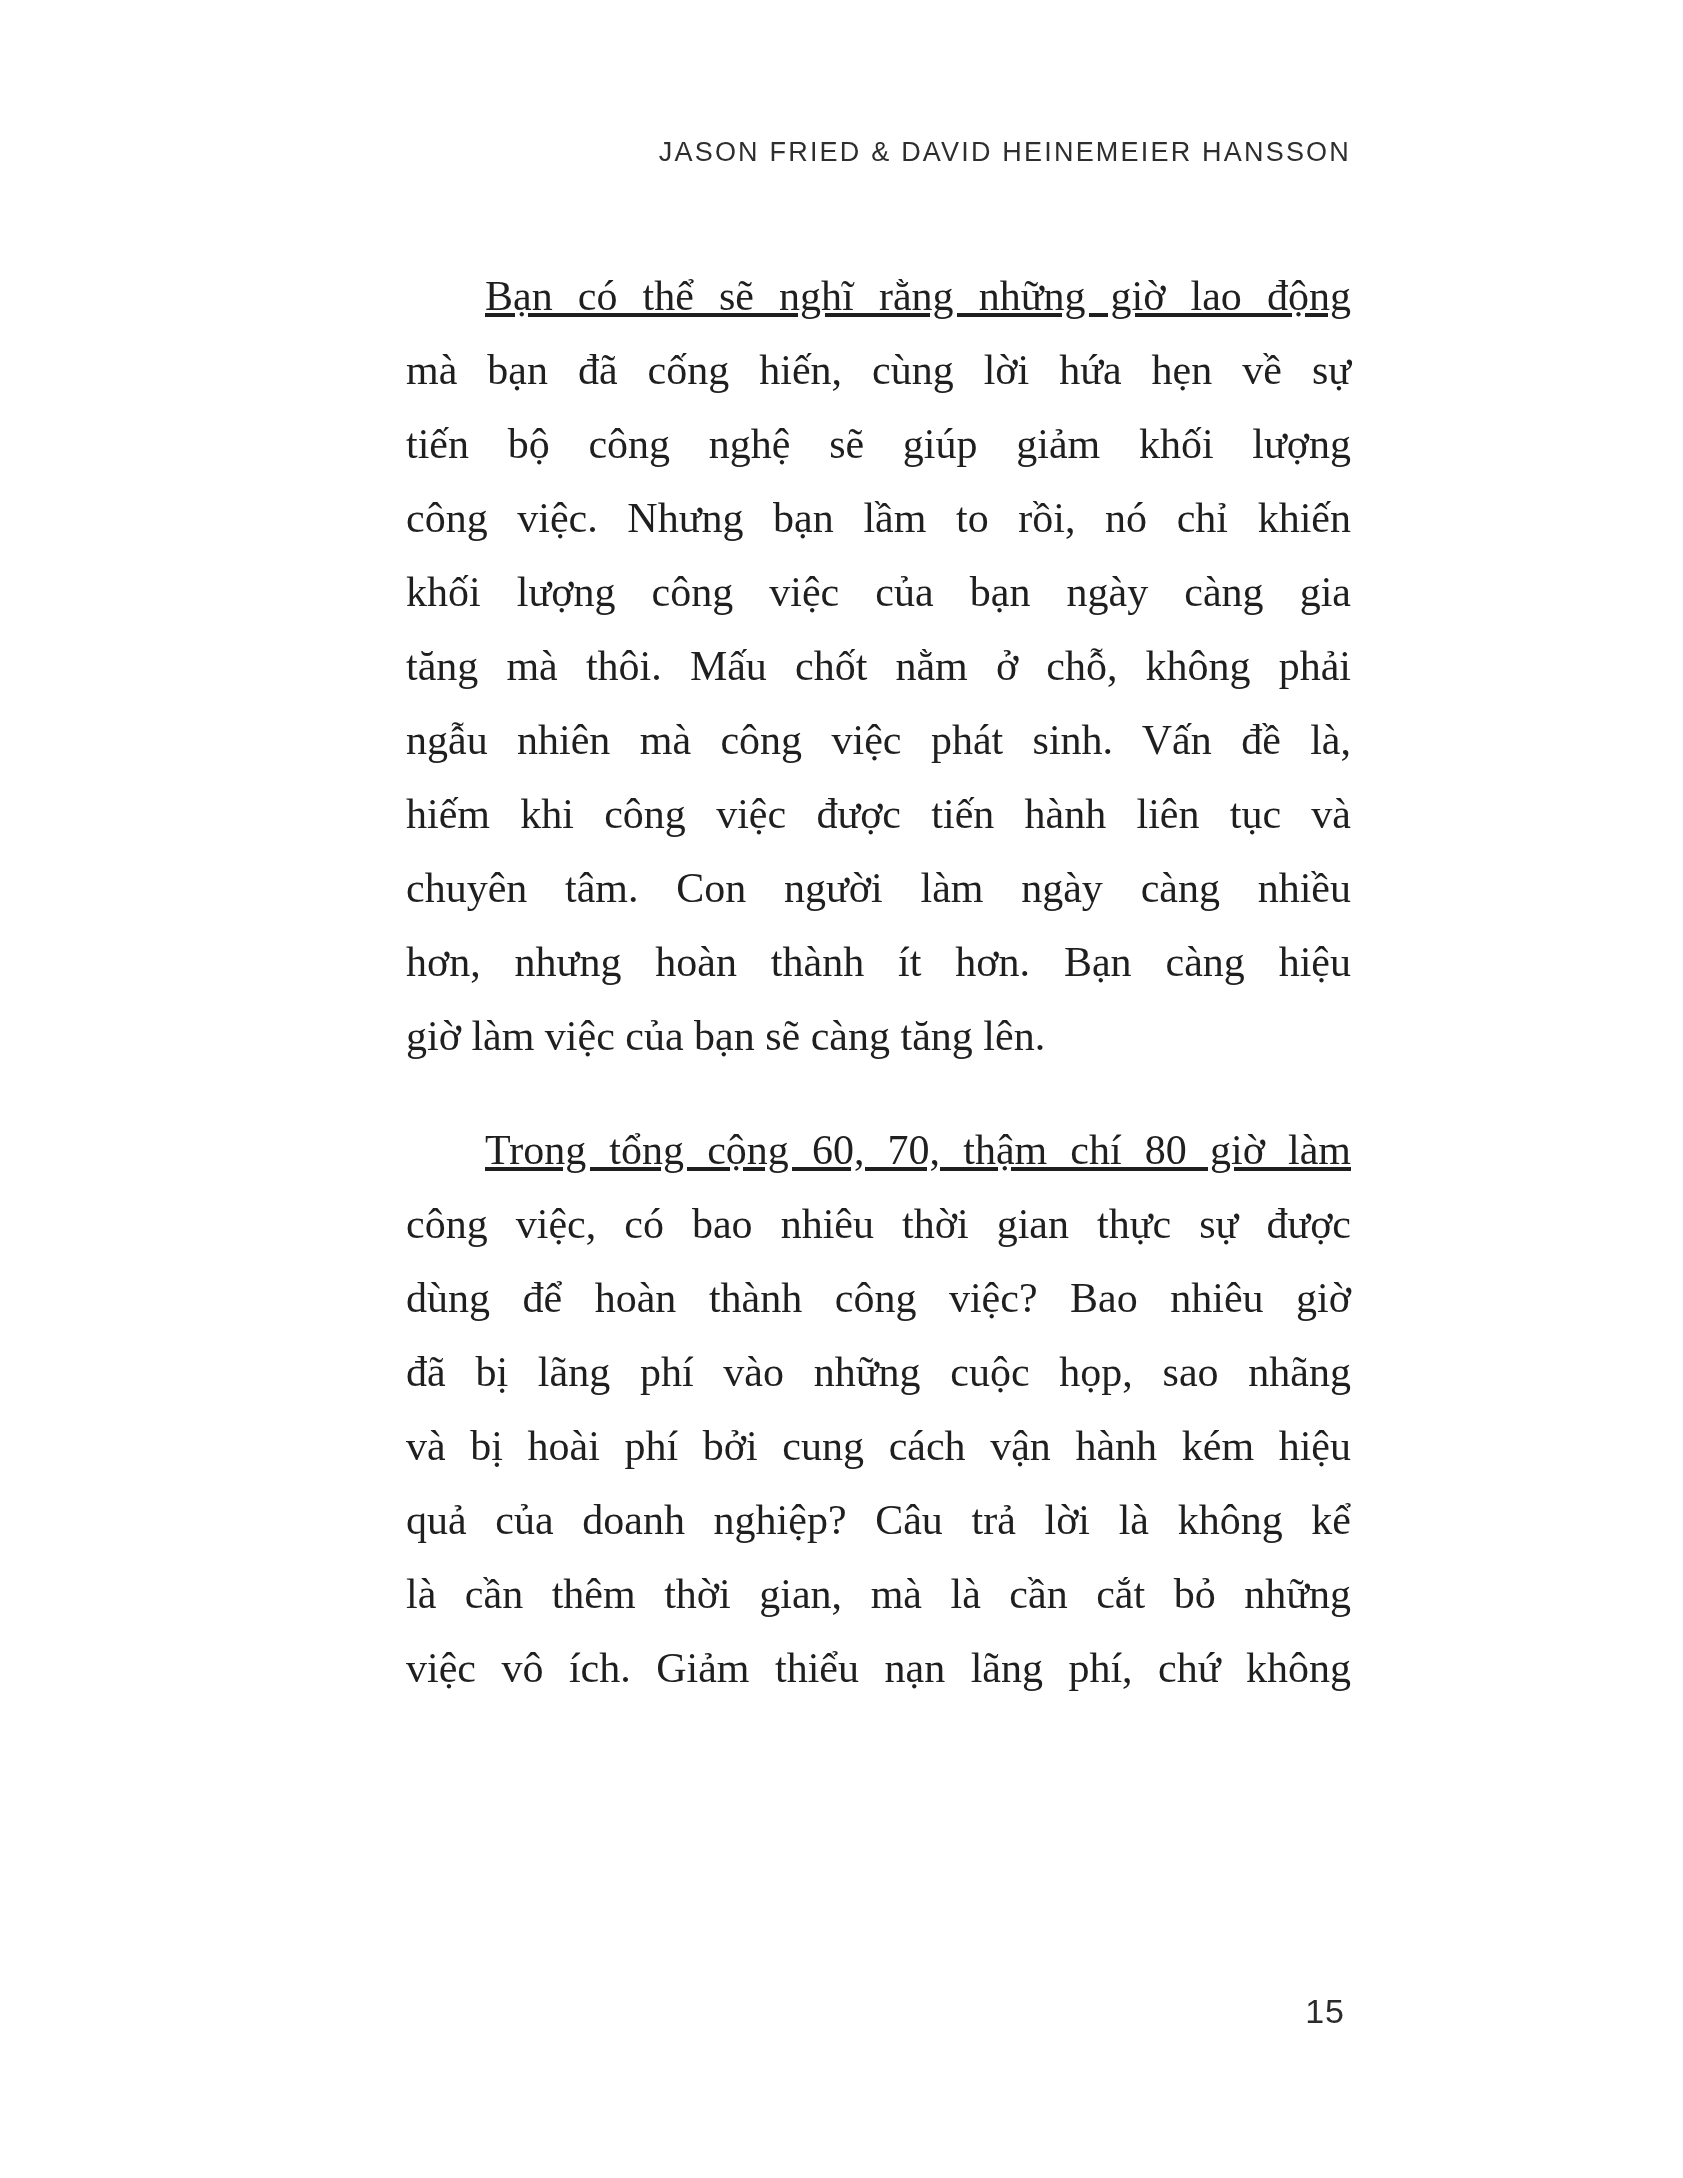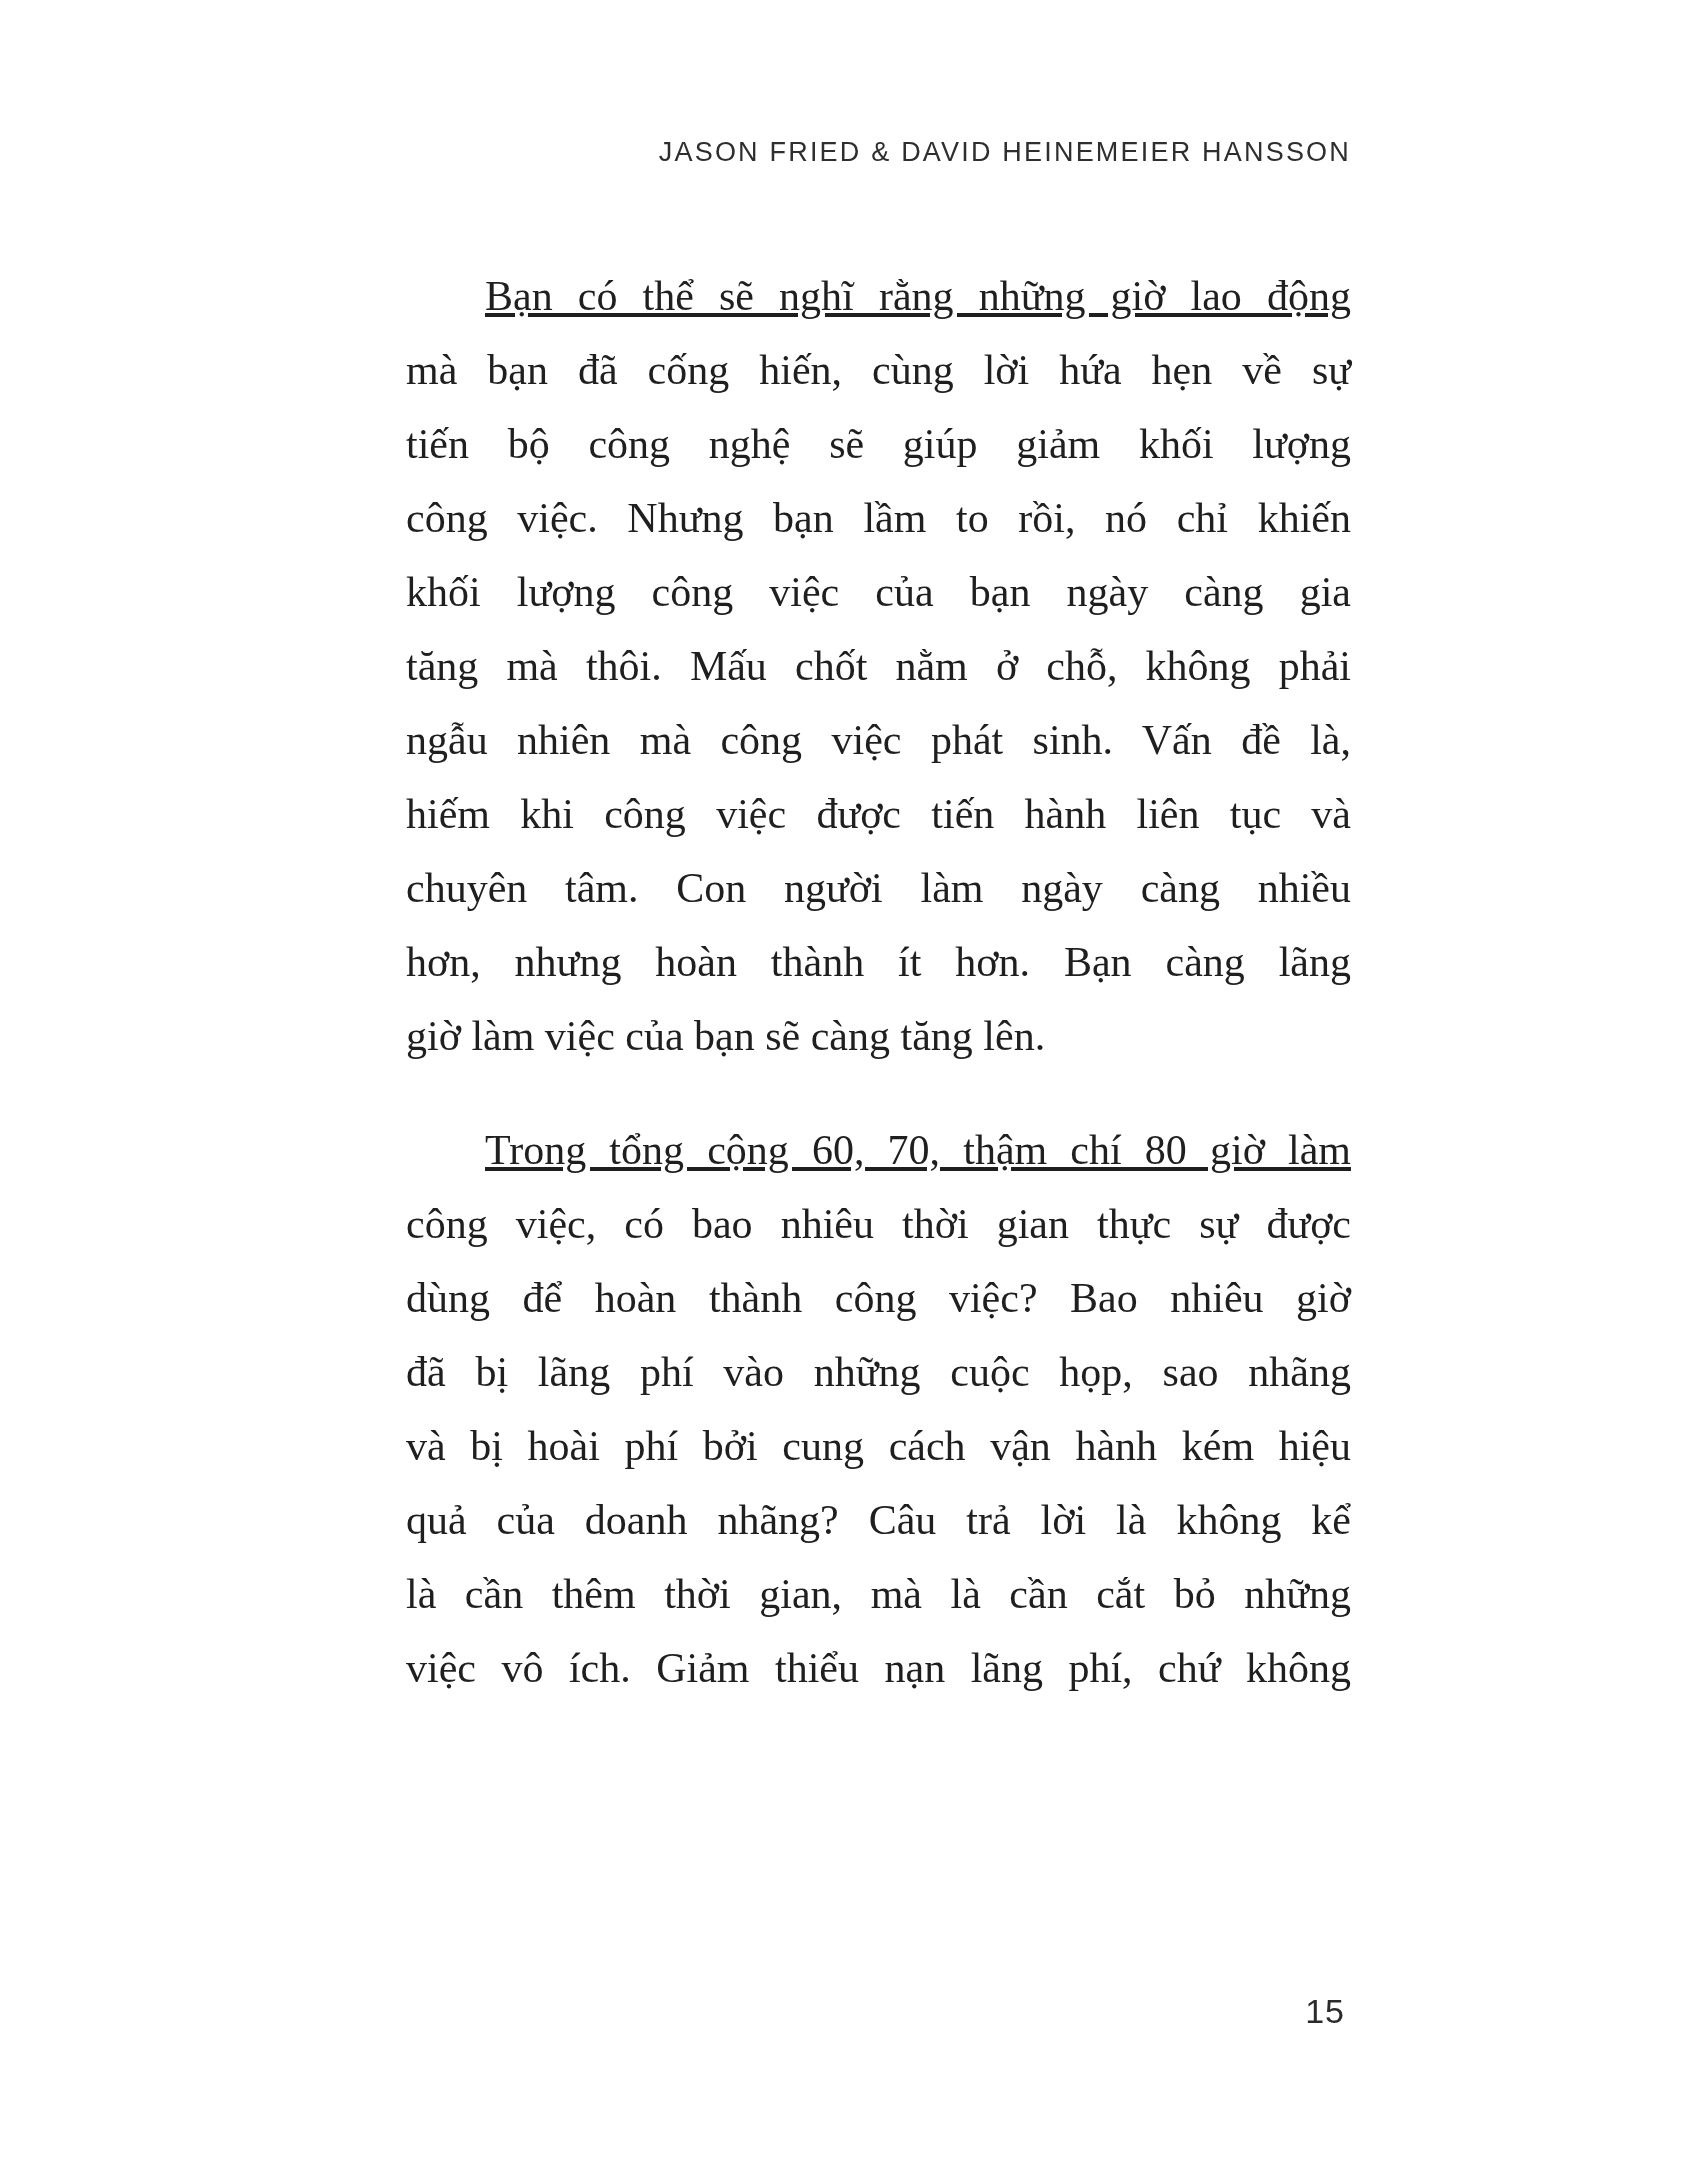--- a/index.html
+++ b/index.html
@@ -76,31 +76,31 @@
     <div class="paragraph">
       <div class="line indent">Bạn có thể sẽ nghĩ rằng những giờ lao động</div>
       <div class="line">mà bạn đã cống hiến, cùng lời hứa hẹn về sự</div>
       <div class="line">tiến bộ công nghệ sẽ giúp giảm khối lượng</div>
       <div class="line">công việc. Nhưng bạn lầm to rồi, nó chỉ khiến</div>
       <div class="line">khối lượng công việc của bạn ngày càng gia</div>
       <div class="line">tăng mà thôi. Mấu chốt nằm ở chỗ, không phải</div>
       <div class="line">ngẫu nhiên mà công việc phát sinh. Vấn đề là,</div>
       <div class="line">hiếm khi công việc được tiến hành liên tục và</div>
       <div class="line">chuyên tâm. Con người làm ngày càng nhiều</div>
-      <div class="line">hơn, nhưng hoàn thành ít hơn. Bạn càng lãng</div>
+      <div class="line">hơn, nhưng hoàn thành ít hơn. Bạn càng hiệu</div>
       <div class="line para-end">giờ làm việc của bạn sẽ càng tăng lên.</div>
     </div>
 
     <div class="paragraph">
       <div class="line indent">Trong tổng cộng 60, 70, thậm chí 80 giờ làm</div>
       <div class="line">công việc, có bao nhiêu thời gian thực sự được</div>
       <div class="line">dùng để hoàn thành công việc? Bao nhiêu giờ</div>
       <div class="line">đã bị lãng phí vào những cuộc họp, sao nhãng</div>
       <div class="line">và bị hoài phí bởi cung cách vận hành kém hiệu</div>
-      <div class="line">quả của doanh nhãng? Câu trả lời là không kể</div>
+      <div class="line">quả của doanh nghiệp? Câu trả lời là không kể</div>
       <div class="line">là cần thêm thời gian, mà là cần cắt bỏ những</div>
       <div class="line">việc vô ích. Giảm thiểu nạn lãng phí, chứ không</div>
     </div>
 
   </div>
 
   <div class="page-number">15</div>
 
 </div>
 

